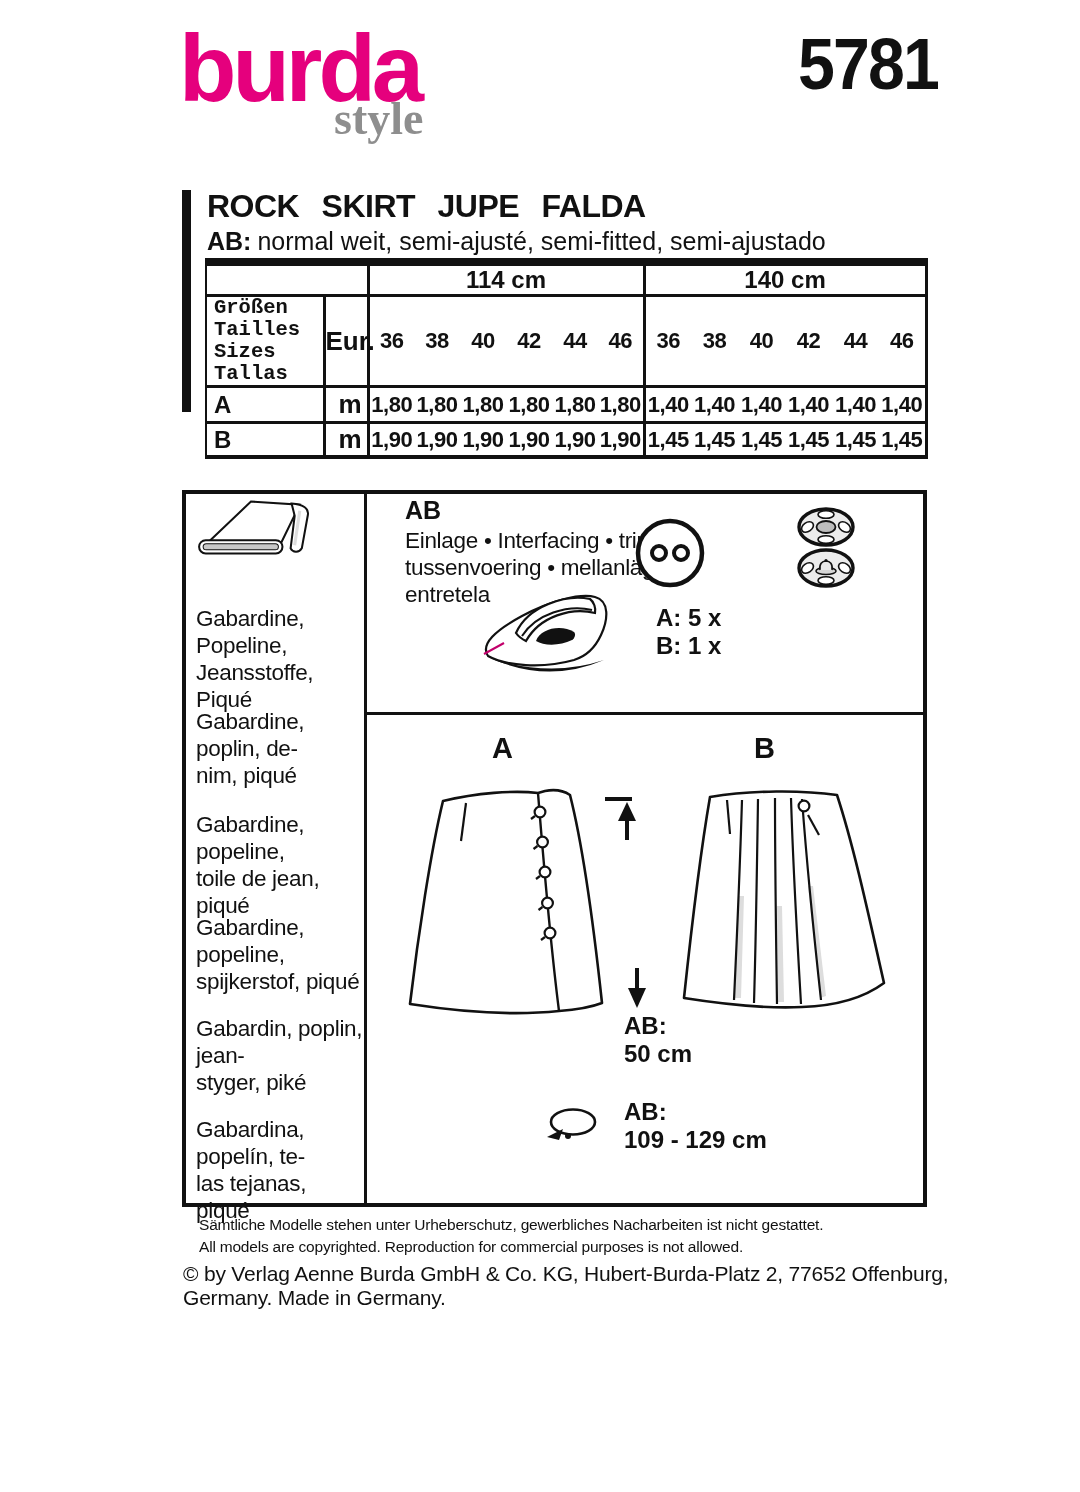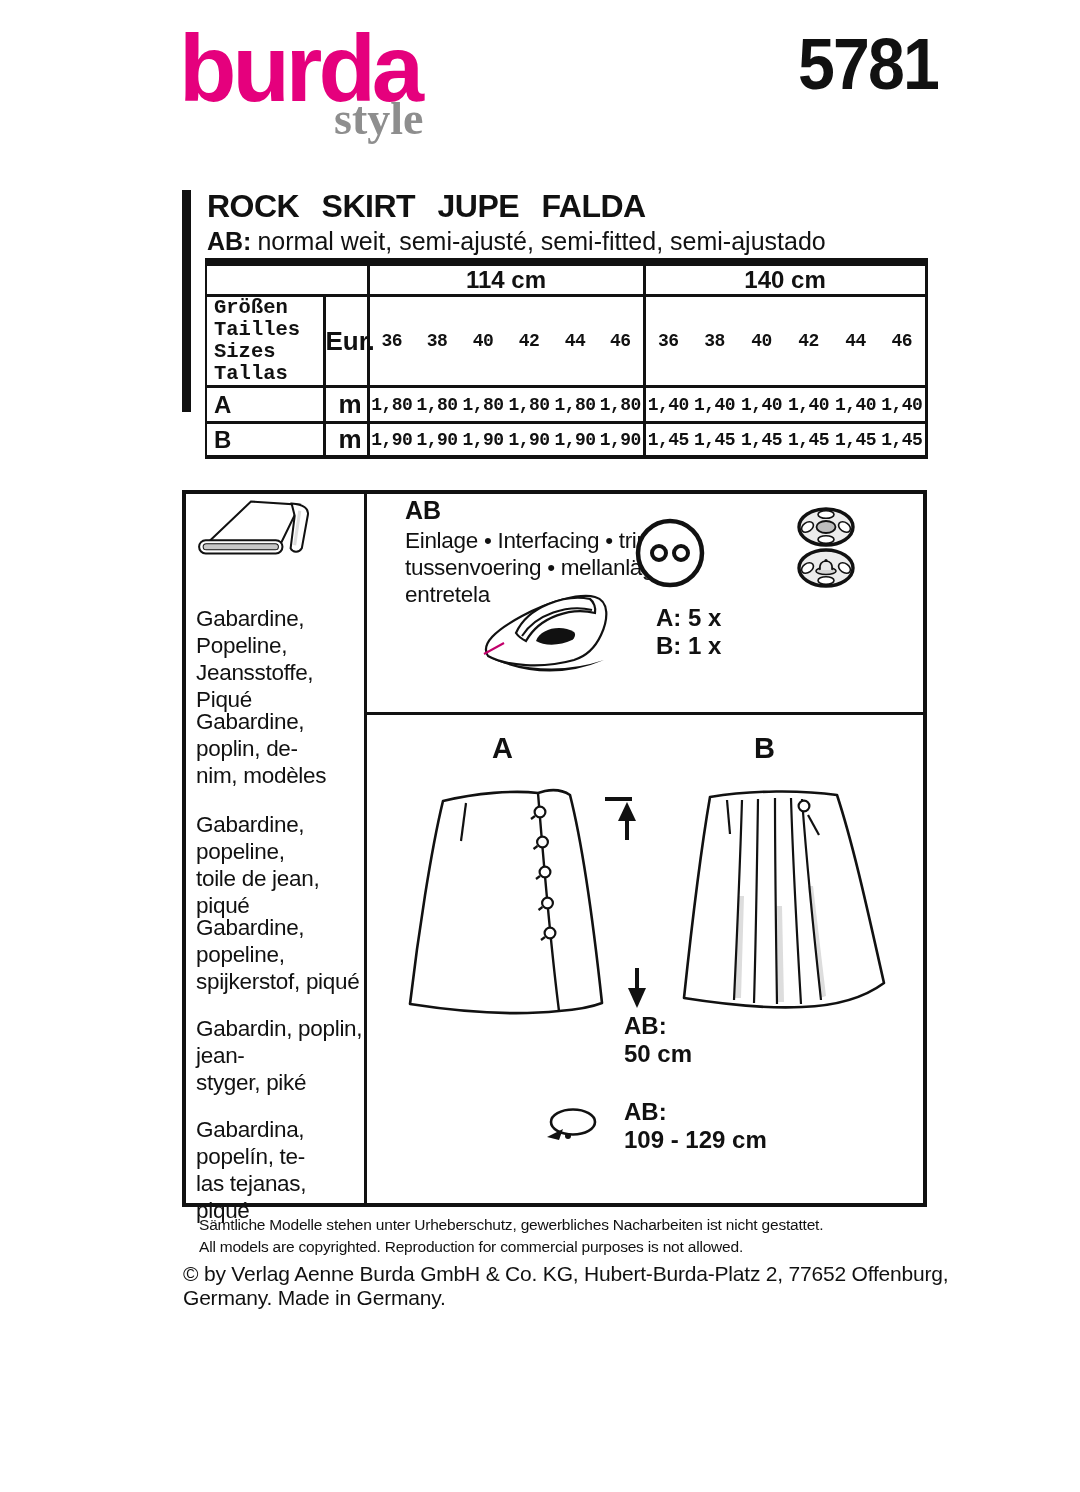--- a/index.html
+++ b/index.html
@@ -31,21 +31,21 @@
   .spec-table tr.r1 td{height:31px;border-bottom:3px solid #111;}
   .spec-table tr.r2 td{height:48px;border-bottom:3px solid #111;}
   .spec-table tr.r3 td{height:36px;border-bottom:3px solid #111;}
   .spec-table tr.r4 td{height:32px;}
   .spec-table td.gl{border-left:3px solid #111;}
   .c-cm{font-size:24px;}
   .c-lab{text-align:left !important;padding-left:7px !important;font-size:20.5px;
          line-height:22px;word-spacing:8px;font-family:Liberation Mono, monospace;}
   .c-unit{text-align:right !important;padding-right:5px !important;font-size:26px;}
   .c-view{text-align:left !important;padding-left:7px !important;font-size:24px;}
-  .c-num{font-size:18px;letter-spacing:-0.5px;font-family:Liberation Mono, monospace;}
+  .c-num{font-size:22px;letter-spacing:-0.5px;}
 
   
   .main-box{left:182px;top:490px;width:745px;height:717px;border:4px solid #111;}
   .col-divider{left:178px;top:0;width:3px;height:100%;background:#111;}
   .row-divider{left:181px;top:218px;width:556px;height:3px;background:#111;}
 
   .fabric-p{left:10px;width:168px;font-size:22.5px;line-height:27px;letter-spacing:-0.3px;
             white-space:pre-line;}
   .notions-ab{left:219px;top:2px;font-size:25px;font-weight:bold;}
   .interfacing{left:219px;top:33px;font-size:22.5px;line-height:27px;white-space:pre-line;
@@ -162,21 +162,21 @@
       <path d="M14,46 L56,6 L104,9 L86,46 Z" fill="#fff" stroke="#111" stroke-width="2"></path>
       <path d="M103,14 L98,48 L102,48 L107,15 Z" fill="#ddd"></path>
       <path d="M96,8 C108,9 113,13 112,19 L106,52 C103,57 97,56 95,52 L99,20 Z" fill="#fff" stroke="#111" stroke-width="2"></path>
       <path d="M104,15 L99,49" stroke="#ddd" stroke-width="3" fill="none"></path>
       <rect x="5" y="44" width="82" height="13" rx="6.5" fill="#fff" stroke="#111" stroke-width="2"></rect>
       <rect x="9" y="47.5" width="74" height="6" rx="3" fill="#c9c9c9" stroke="#111" stroke-width="1"></rect>
     </svg>
     <p class="abs fabric-p" style="top:88px;">Gabardine, Popeline,
 Jeansstoffe, Piqué</p>
     <p class="abs fabric-p" style="top:191px;">Gabardine, poplin, de-
-nim, modèles</p>
+nim, piqué</p>
     <p class="abs fabric-p" style="top:294px;">Gabardine, popeline,
 toile de jean, piqué</p>
     <p class="abs fabric-p" style="top:397px;">Gabardine, popeline,
 spijkerstof, piqué</p>
     <p class="abs fabric-p" style="top:498px;">Gabardin, poplin, jean-
 styger, piké</p>
     <p class="abs fabric-p" style="top:599px;">Gabardina, popelín, te-
 las tejanas, piqué</p>
 
     <div class="abs notions-ab">AB</div>

